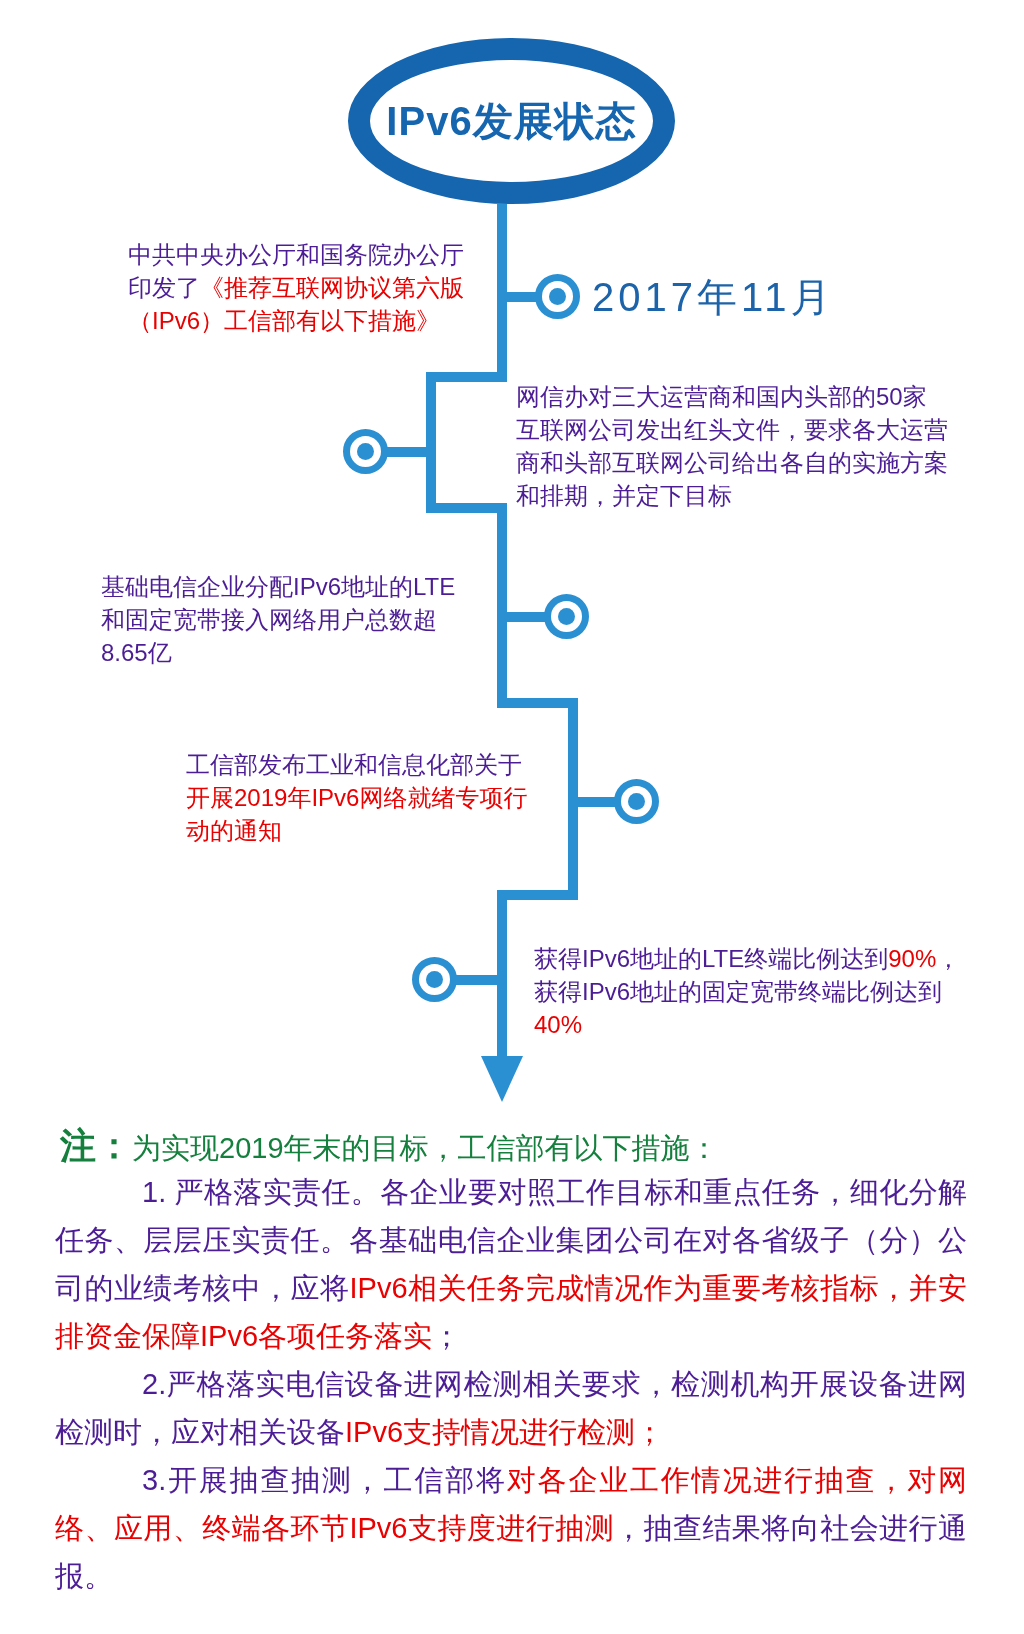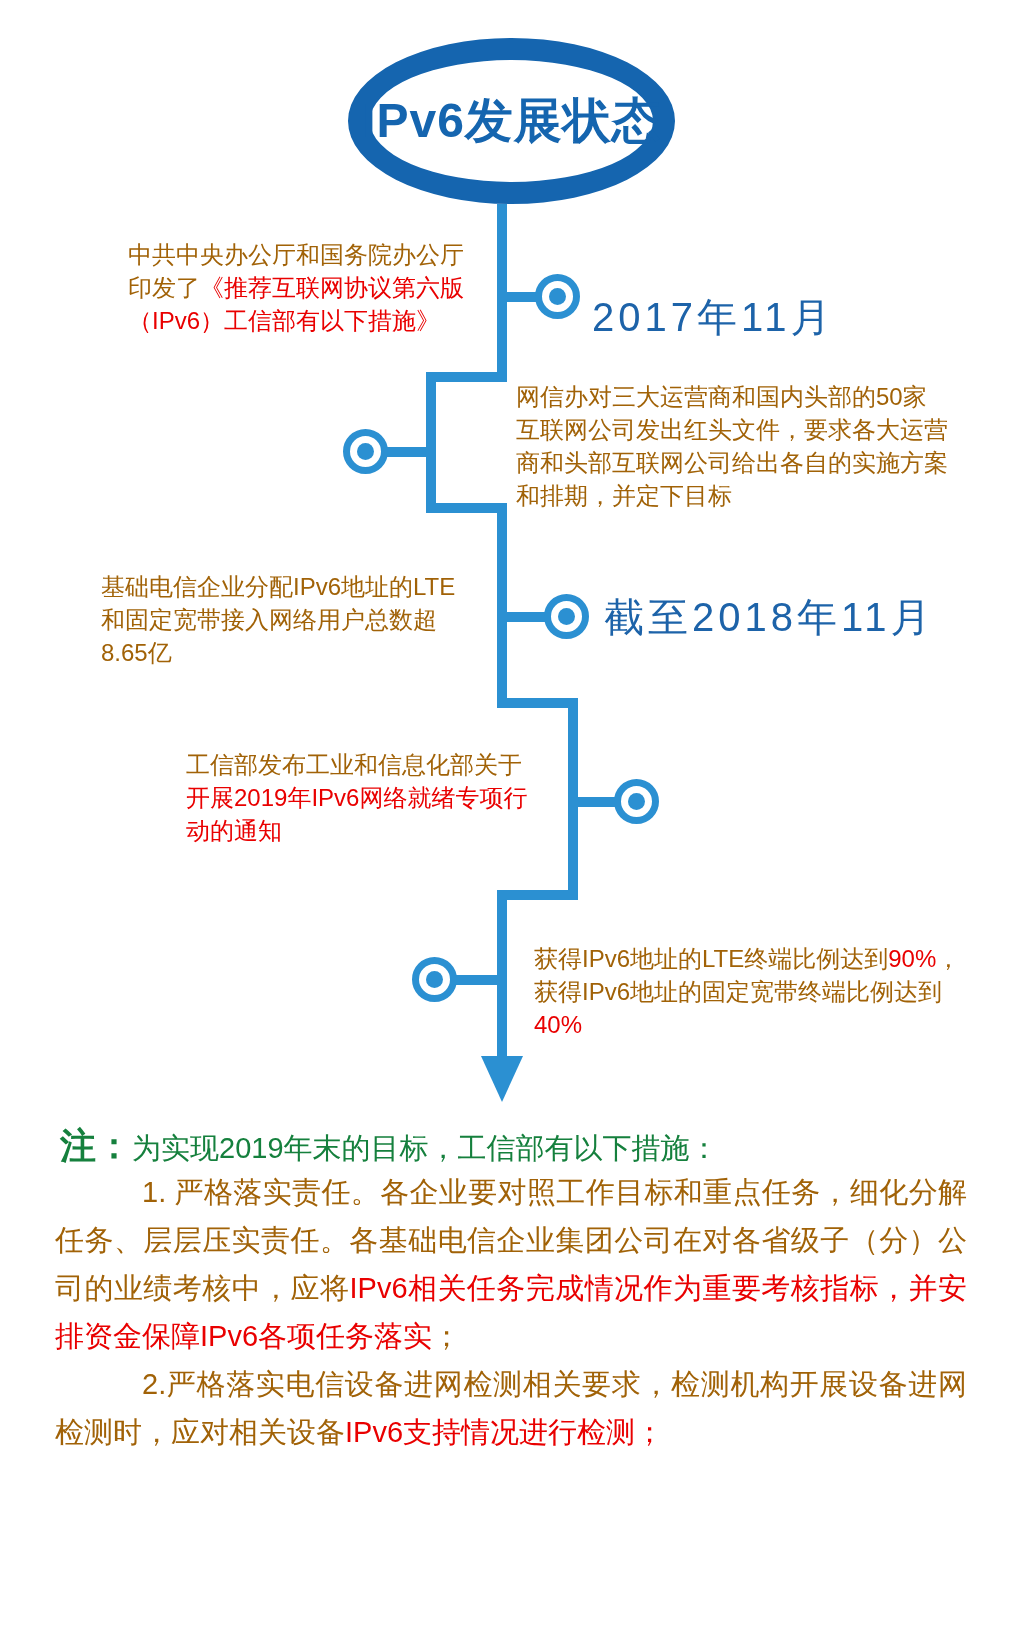--- a/index.html
+++ b/index.html
@@ -11,21 +11,21 @@
     overflow:hidden;
   }
   
   .ellipse{
     position:absolute;left:348px;top:38px;width:283px;height:122px;
     border:22px solid #1565af;border-radius:50%;
     display:flex;align-items:center;justify-content:center;
     background:#fff;
   }
   .ellipse-label{
-    color:#1565af;font-size:48px;font-weight:bold;letter-spacing:1px;white-space:nowrap;
+    color:#1565af;font-size:40px;font-weight:bold;letter-spacing:1px;white-space:nowrap;
   }
   
   .seg{position:absolute;background:#2b90d2;}
   .v{width:10px;}
   .h{height:10px;}
   .arrow-down{
     position:absolute;left:481px;top:1056px;width:0;height:0;
     border-left:21px solid transparent;border-right:21px solid transparent;
     border-top:46px solid #2b90d2;
   }
@@ -40,21 +40,21 @@
   .date{
     position:absolute;color:#1d63a9;font-size:40px;letter-spacing:4px;
     white-space:nowrap;font-weight:500;
   }
   
   .desc{
     position:absolute;font-size:24px;line-height:33px;color:#1d1d1d;
     text-align:left;
   }
   .t-red{color:#e90000;}
-  .t-black{color:#a16207;}
+  .t-black{color:#4c1d95;}
   
   .note-head{
     position:absolute;left:60px;top:1122px;color:#15803d;white-space:nowrap;
   }
   .note-head .mark{font-size:36px;font-weight:bold;}
   .note-head .txt{font-size:29px;}
   .note-body{
     position:absolute;left:55px;top:1168px;width:912px;
     font-size:29px;line-height:48px;color:#111111;text-align:justify;
   }
@@ -95,22 +95,21 @@
   <div class="node" style="left:544px;top:594px;">
       <div class="node-dot"></div>
     </div>
   <div class="node" style="left:614px;top:779px;">
       <div class="node-dot"></div>
     </div>
   <div class="node" style="left:412px;top:957px;">
       <div class="node-dot"></div>
     </div>
 
-  <div class="date" style="left:592px;top:270px;margin-top:20px;">2017年11月</div>
-  <div class="date" style="left:604px;top:590px;">截至2018年11月</div>
+  <div class="date" style="left:592px;top:270px;">2017年11月</div>
 
   <div class="desc" style="left:128px;top:238px;width:348px;">
     <span class="t-black">中共中央办公厅和国务院办公厅印发了</span><span class="t-red">《推荐互联网协议第六版（IPv6）工信部有以下措施》</span>
   </div>
 
   <div class="desc" style="left:516px;top:380px;width:432px;">
     <span class="t-black">网信办对三大运营商和国内头部的50家互联网公司发出红头文件，要求各大运营商和头部互联网公司给出各自的实施方案和排期，并定下目标</span>
   </div>
 
   <div class="desc" style="left:101px;top:570px;width:368px;">
@@ -129,15 +128,18 @@
     <span class="mark">注：</span><span class="txt">为实现2019年末的目标，工信部有以下措施：</span>
   </div>
 
   <div class="note-body">
     <p>
       <span class="t-black">1. 严格落实责任。各企业要对照工作目标和重点任务，细化分解任务、层层压实责任。各基础电信企业集团公司在对各省级子（分）公司的业绩考核中，应将</span><span class="t-red">IPv6相关任务完成情况作为重要考核指标，并安排资金保障IPv6各项任务落实</span><span class="t-black">；</span>
     </p>
     <p>
       <span class="t-black">2.严格落实电信设备进网检测相关要求，检测机构开展设备进网检测时，应对相关设备</span><span class="t-red">IPv6支持情况进行检测；</span>
     </p>
+    <p>
+      <span class="t-black">3.开展抽查抽测，工信部将</span><span class="t-red">对各企业工作情况进行抽查，对网络、应用、终端各环节IPv6支持度进行抽测</span><span class="t-black">，抽查结果将向社会进行通报。</span>
+    </p>
   </div>
 
 </div>
 
 </body></html>

